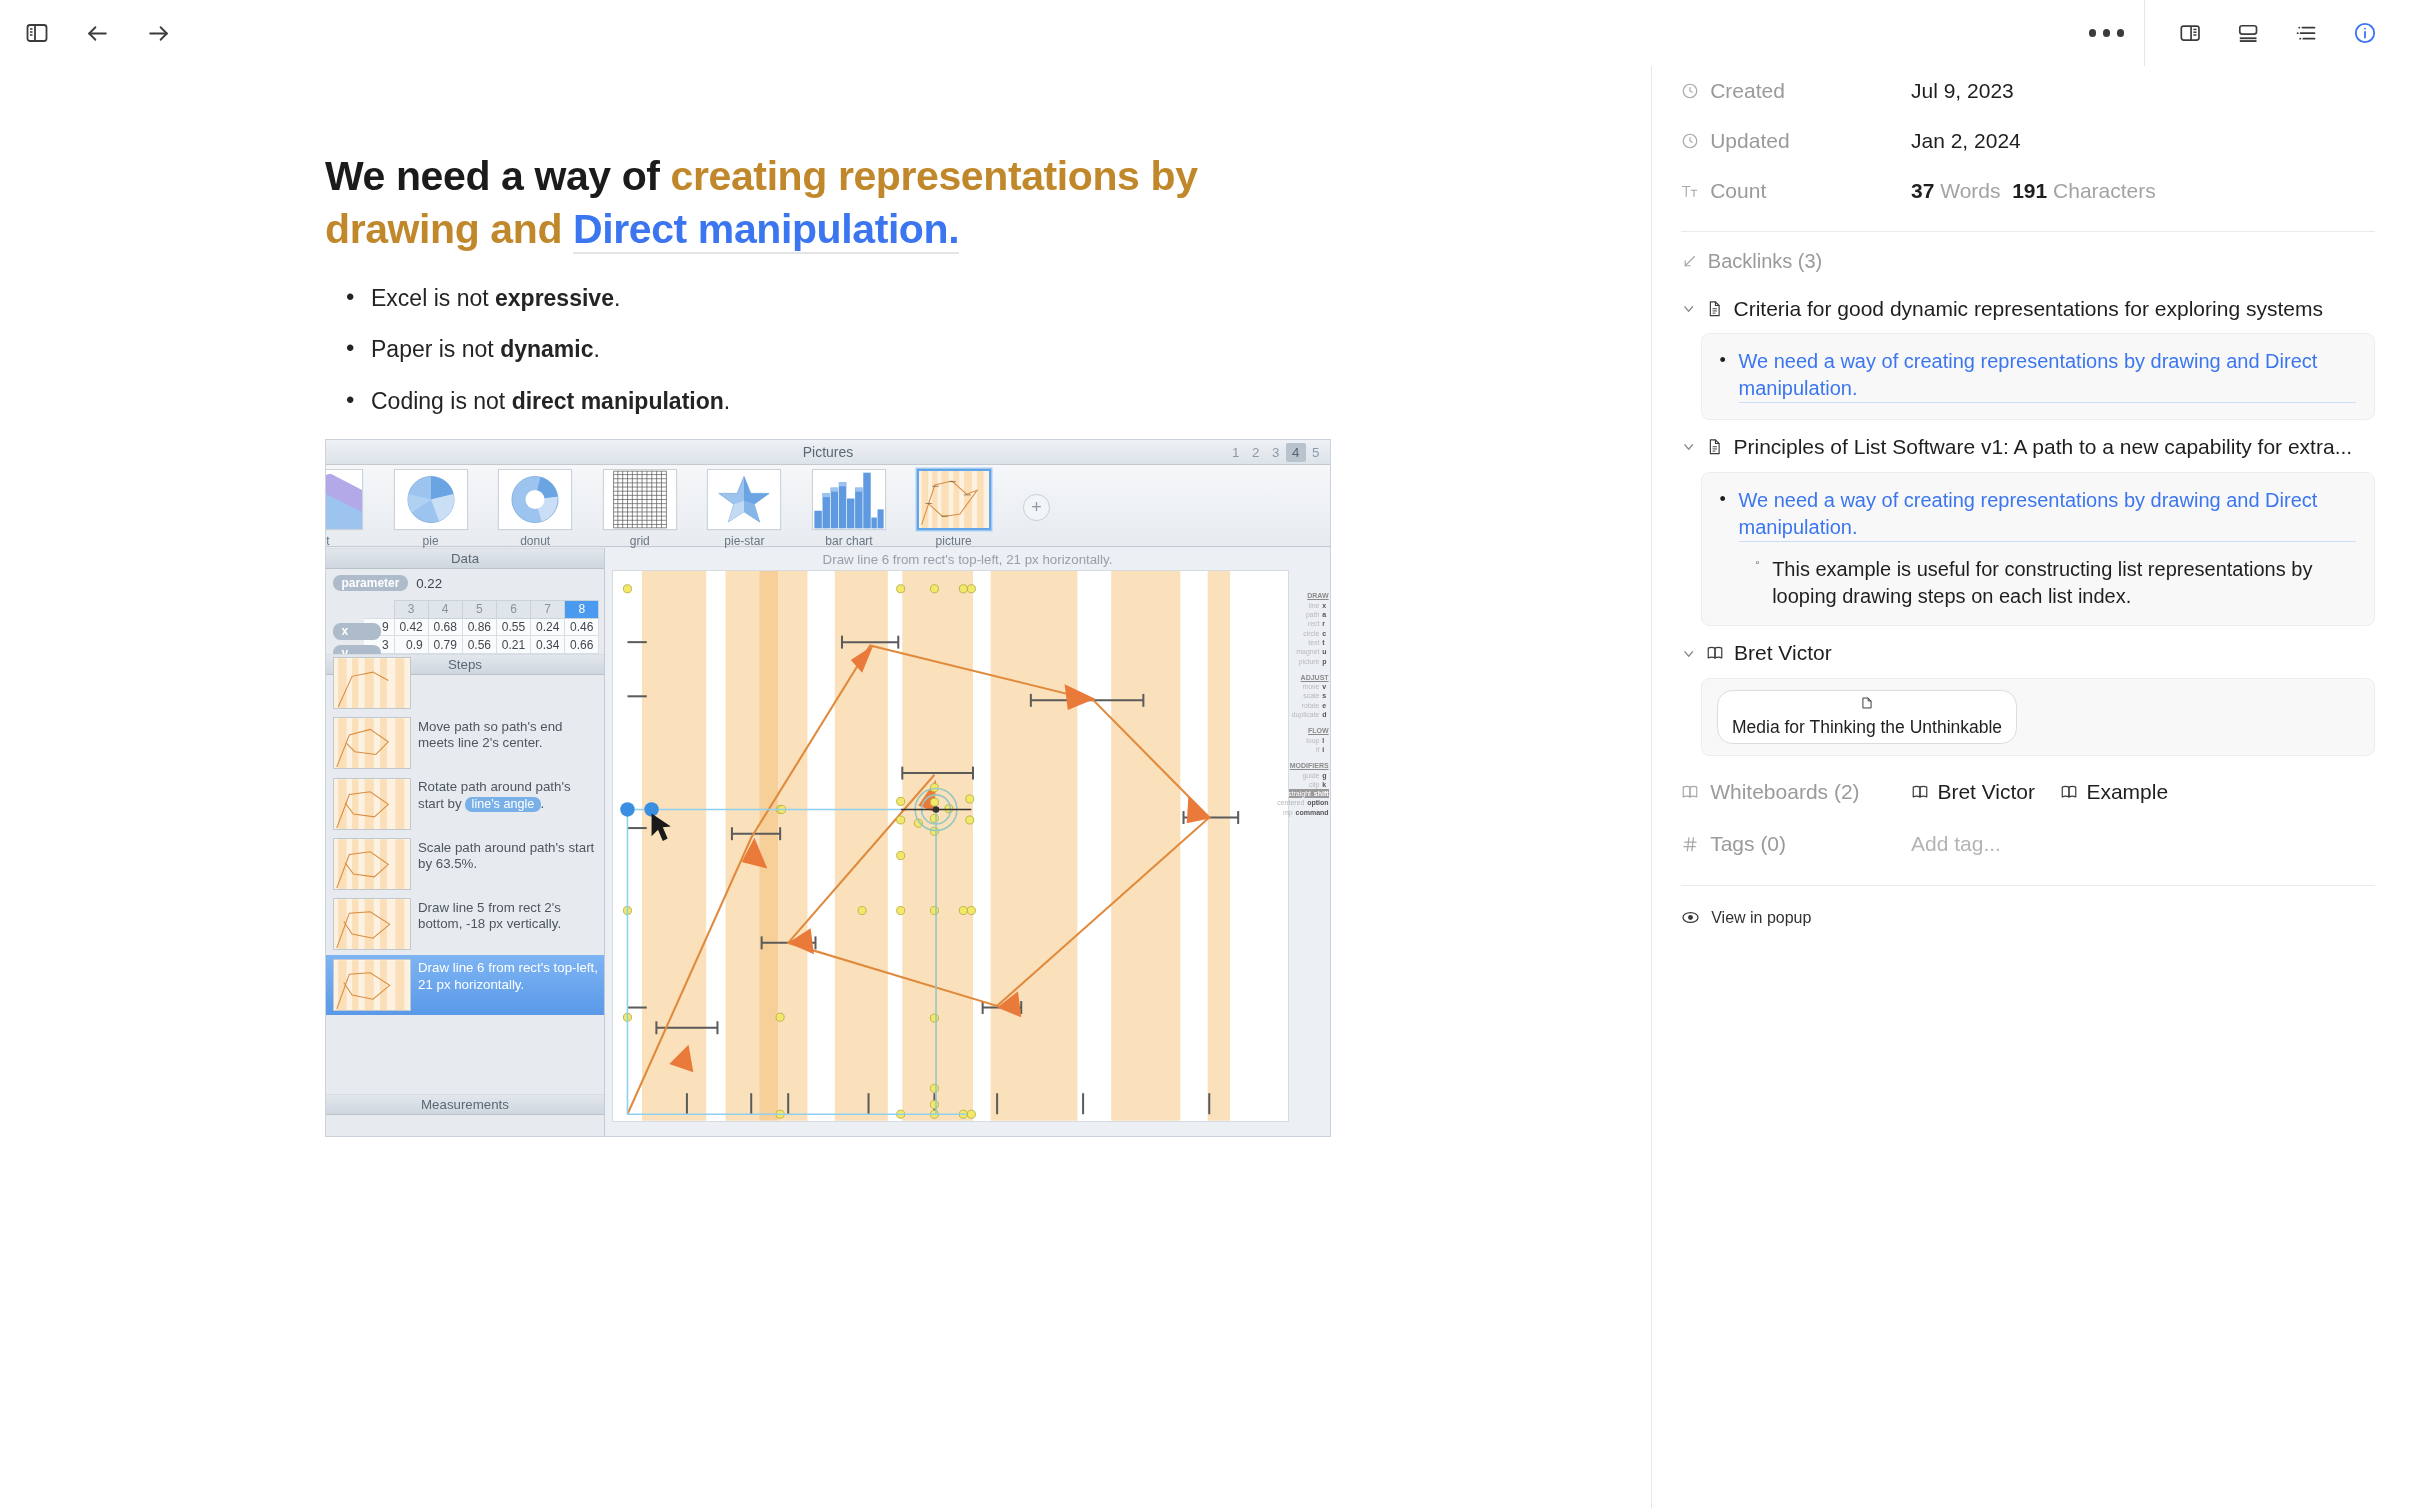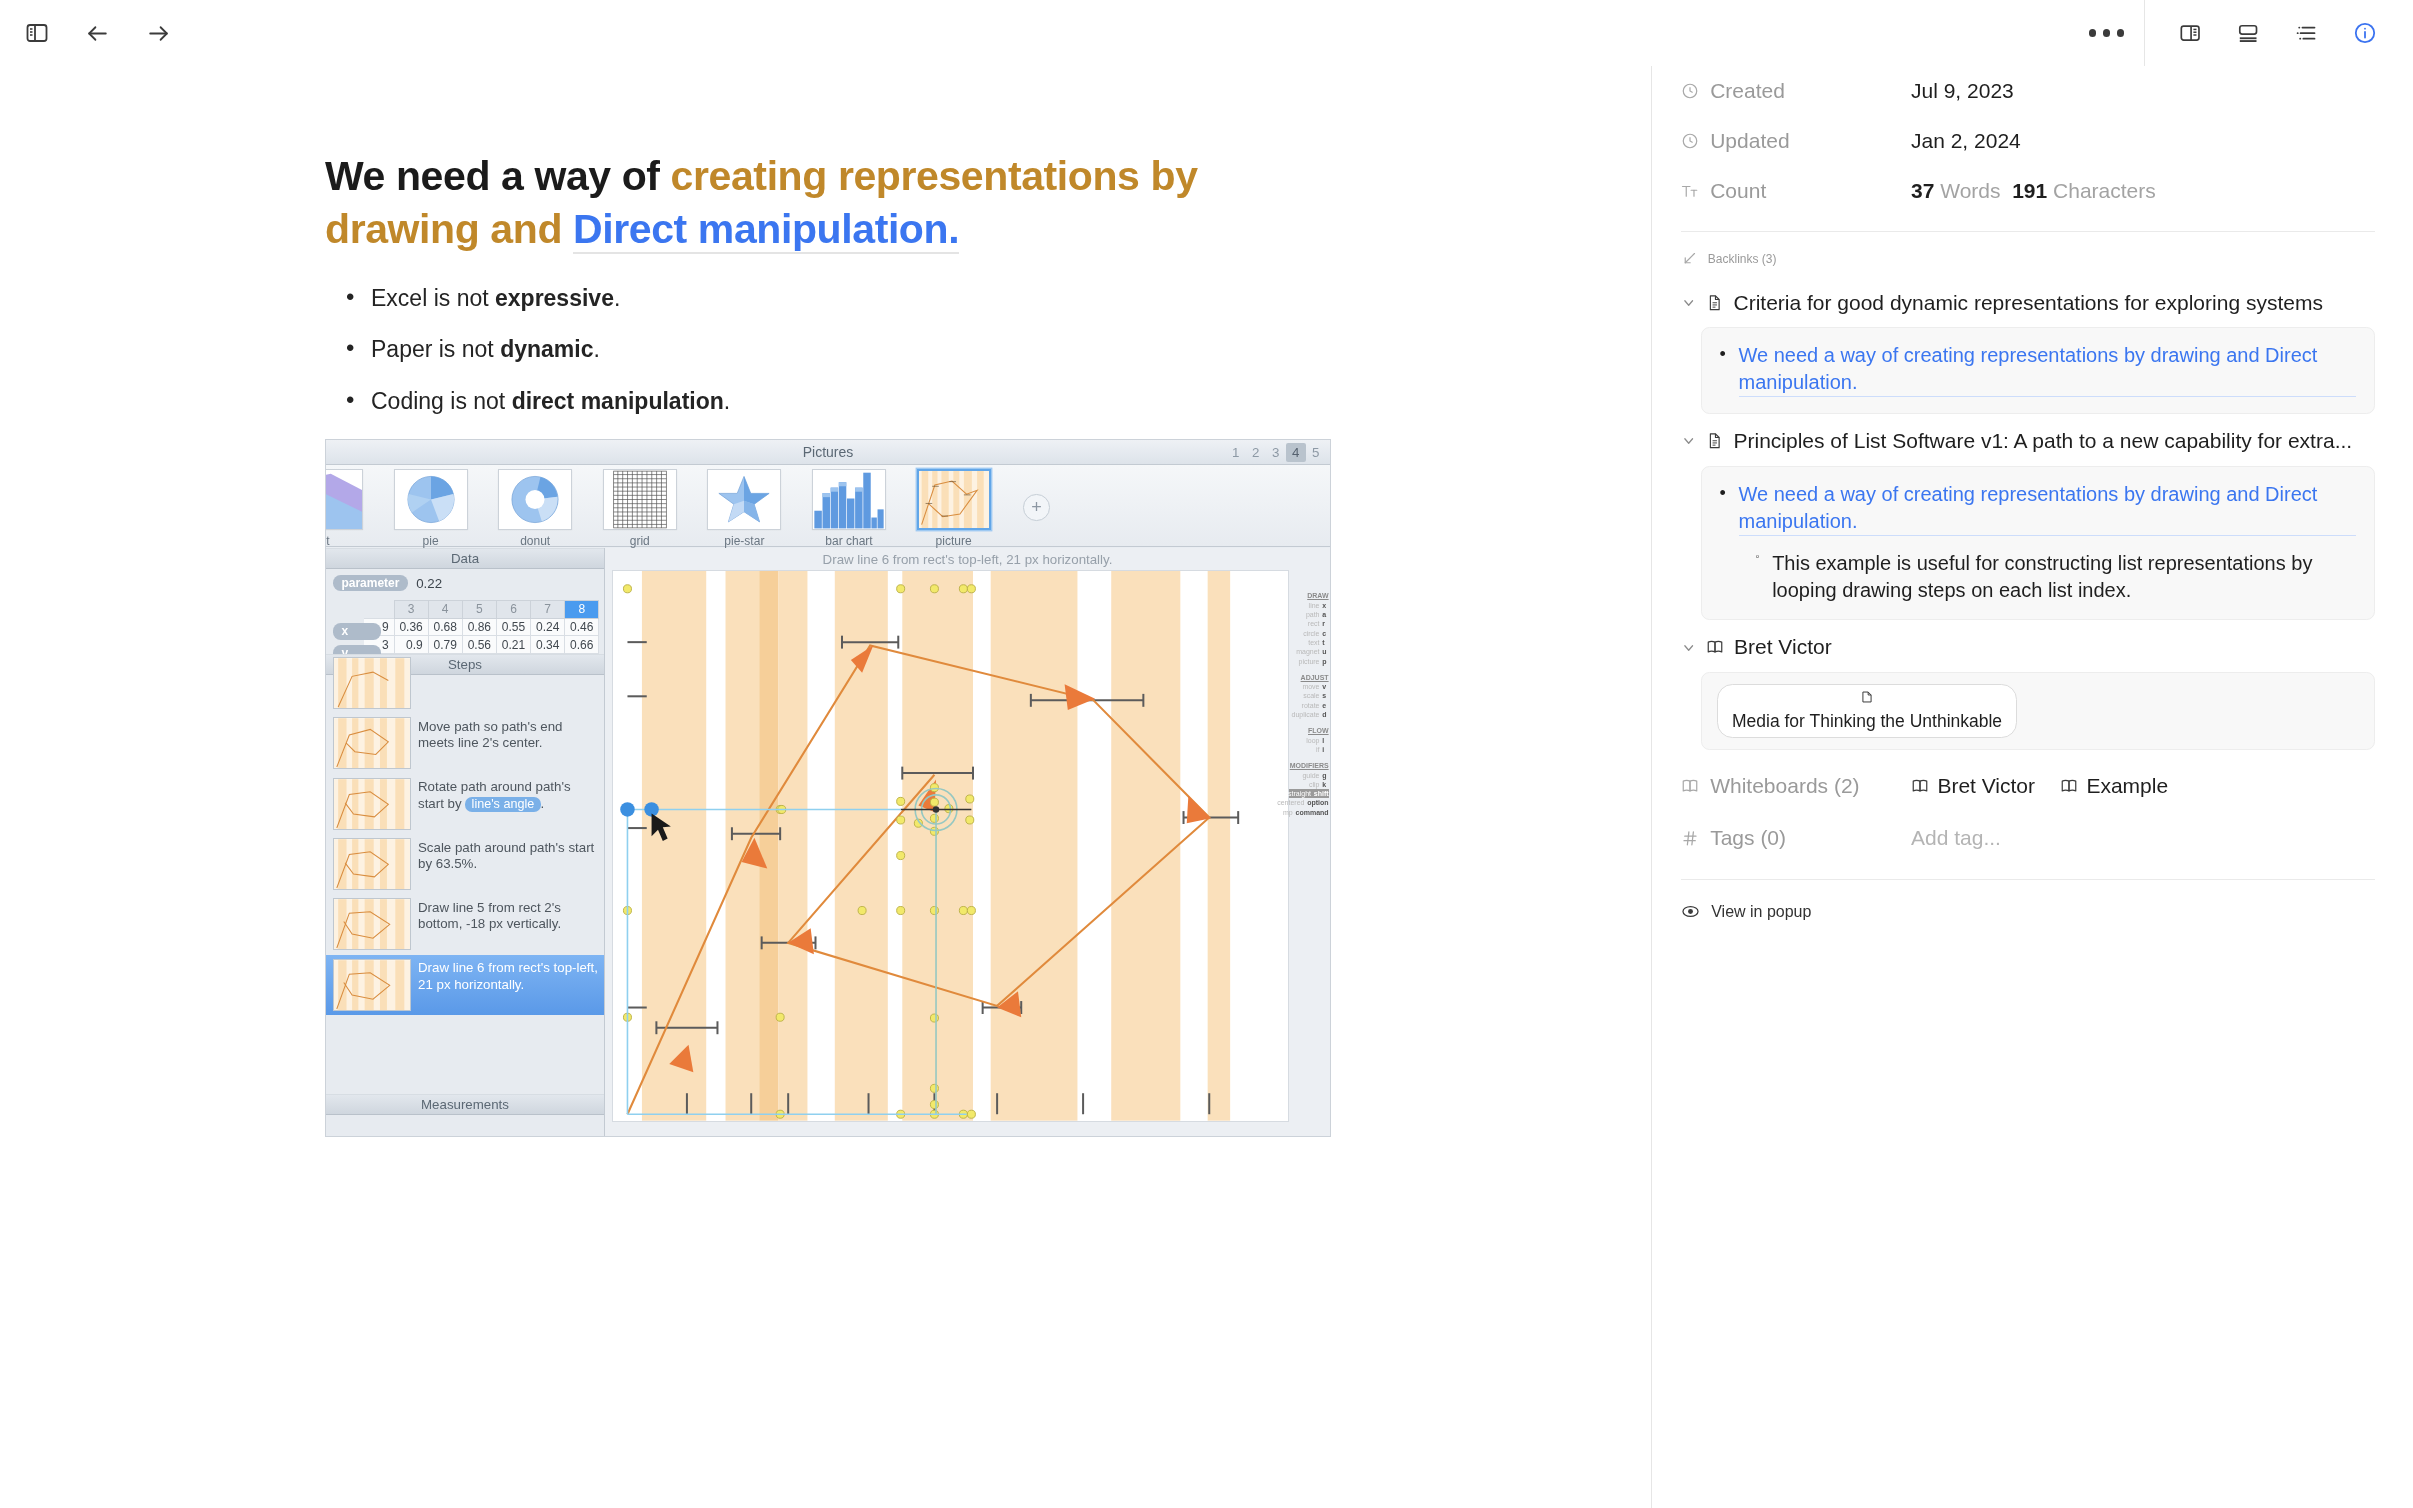--- a/index.html
+++ b/index.html
@@ -186,21 +186,21 @@
     width: 230px; display: flex; align-items: center; gap: 11.2px;
     color: #9a9a9a; font-size: 21px;
   }
   .meta-value { font-size: 21px; color: #1f1f1f; }
   .meta-value .muted { color: #a3a3a3; }
   .meta-value .num { font-weight: 700; }
   .divider { height: 0.7px; background: #eaeaea; margin: 15.4px 0 18px 0; }
 
   .sec-title {
     display: flex; align-items: center; gap: 9.8px;
-    color: #9a9a9a; font-size: 12px; margin-bottom: 18px;
+    color: #9a9a9a; font-size: 20px; margin-bottom: 18px;
   }
   .bl-item { margin-bottom: 7px; }
   .bl-head {
     display: flex; align-items: center; gap: 9.8px; font-size: 21px; color: #1f1f1f;
     padding: 5.6px 0;
   }
   .chev { color: #8c8c8c; font-size: 17px; width: 15.4px; display:inline-block; }
   .bl-card {
     background: #f8f8f8; border: 0.7px solid #ededed; border-radius: 8.4px;
     margin: 7px 0 9.8px 19.6px; padding: 14px 18px 15.4px 18px;
@@ -477,21 +477,21 @@
                 <th style="background:transparent;border:none;"></th>
                 <th>3</th>
                 <th>4</th>
                 <th>5</th>
                 <th>6</th>
                 <th>7</th>
                 <th class="sel">8</th>
               </tr>
               <tr>
                 <td style="border-left:none;min-width:9.8px;">9</td>
-                <td>0.36</td>
+                <td>0.42</td>
                 <td>0.68</td>
                 <td>0.86</td>
                 <td>0.55</td>
                 <td>0.24</td>
                 <td>0.46</td>
               </tr>
               <tr>
                 <td style="border-left:none;min-width:9.8px;">3</td>
                 <td>0.9</td>
                 <td>0.79</td>

